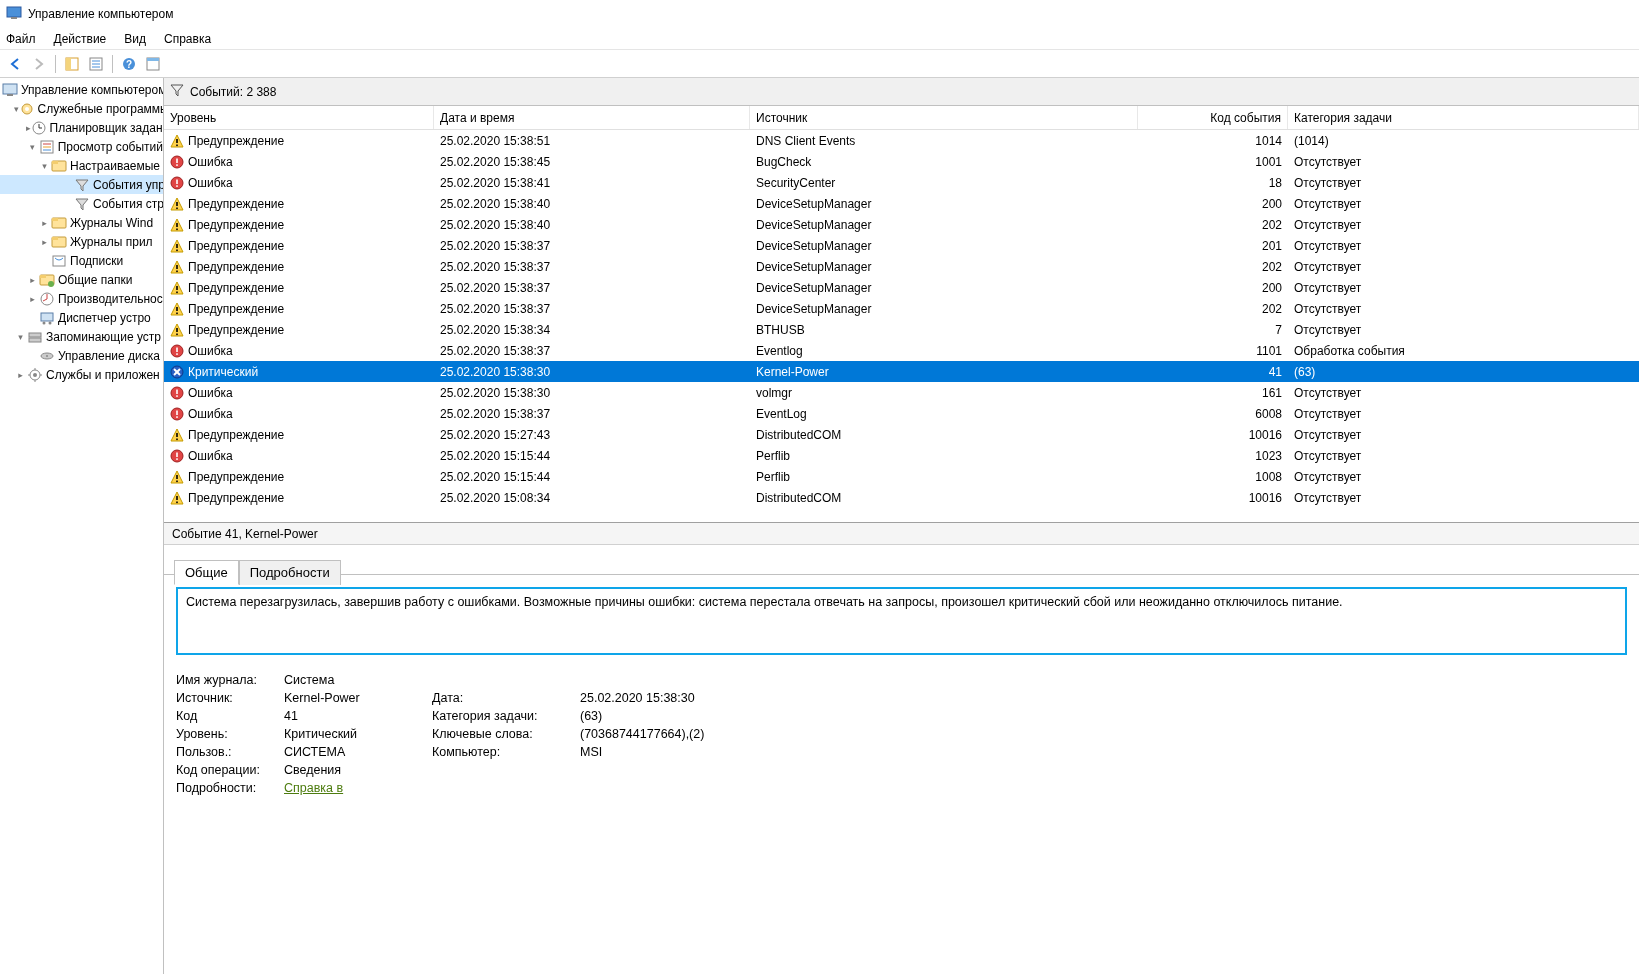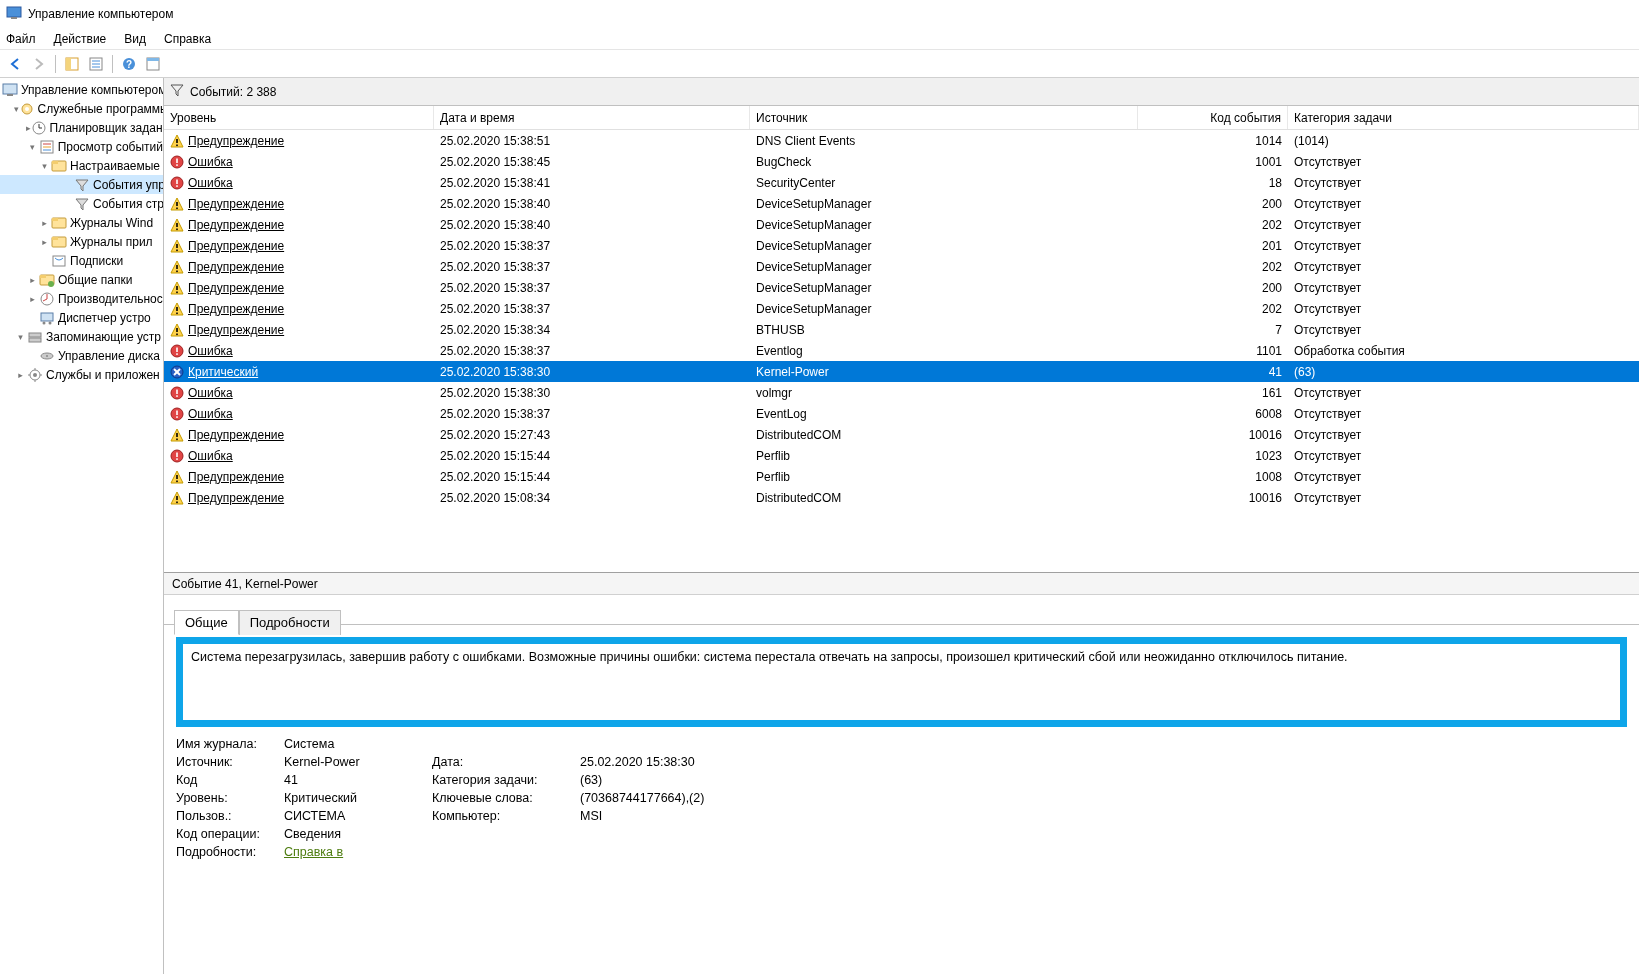--- a/index.html
+++ b/index.html
@@ -104,21 +104,21 @@
     height: 28px;
     background: #f0f0f0;
     border-bottom: 1px solid #c0c0c0;
     display: flex;
     align-items: center;
     padding: 0 6px;
     gap: 6px;
   }
   .list-wrapper {
     flex: 0 0 auto;
-    height: 467px;
+    height: 417px;
     overflow: hidden;
     position: relative;
     border-bottom: 1px solid #a0a0a0;
   }
   .list-header {
     display: flex;
     height: 24px;
     background: #fff;
     border-bottom: 1px solid #e0e0e0;
     font-size: 12px;
@@ -148,21 +148,20 @@
     font-size: 12px;
   }
   .row.selected {
     background: #0078d7;
     color: #fff;
   }
   .row .cell.col-level {
     display: flex;
     align-items: center;
     gap: 4px;
-    text-decoration: underline;
   }
   .lvl-icon {
     width: 14px; height: 14px;
     display: inline-flex;
     align-items: center;
     justify-content: center;
   }
   .lvl-icon svg { display: block; }
   .detail-title {
     height: 22px;
@@ -193,25 +192,25 @@
   .tab.active {
     background: #fff;
     border-bottom: 1px solid #fff;
   }
   .detail-body {
     flex: 1;
     padding: 12px;
     overflow: auto;
   }
   .detail-message {
-    border: 7px solid #0ea5e9;
+    border: 2px solid #0ea5e9;
     padding: 6px 8px;
-    height: 90px;
+    height: 68px;
     font-size: 12.5px;
-    margin-bottom: 10px;
+    margin-bottom: 18px;
   }
   .kv-grid {
     display: grid;
     grid-template-columns: 100px 140px 140px 200px;
     row-gap: 4px;
     column-gap: 8px;
     font-size: 12.5px;
   }
   .kv-grid .lab { color: #000; }
   .kv-grid .val { color: #000; }

